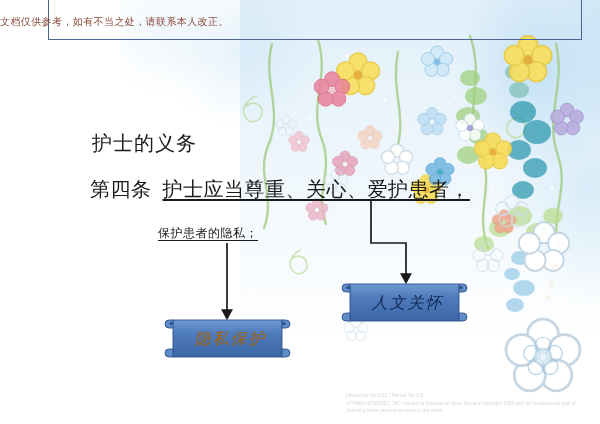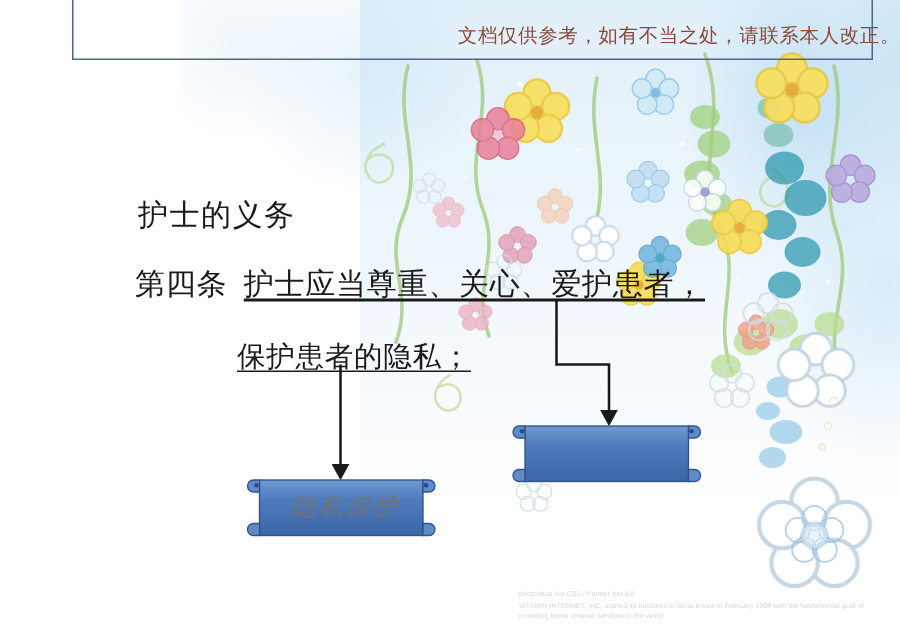--- a/index.html
+++ b/index.html
@@ -49,23 +49,23 @@
     position: absolute;
     left: 48px; top: -34px;
     width: 534px; height: 74px;
     border: 1px solid #4f6492;
     box-sizing: border-box;
     background: rgba(255,255,255,0.0);
   }
   .header-note {
     position: absolute;
     left: 0; right: 0; top: 15px;
-    text-align: right;
+    text-align: left;
     font-family: "Liberation Serif", "DejaVu Serif", serif;
-    font-size: 13px;
+    font-size: 10px;
     letter-spacing: 0.4px;
     color: #8a4a3c;
     white-space: nowrap;
   }
 
   
   .title {
     position: absolute;
     left: 92px; top: 82px;
     font-size: 19px;
@@ -91,21 +91,21 @@
     white-space: nowrap;
   }
   .clause .lead { }
   .clause .uline {
     text-decoration: underline;
     text-underline-offset: 3px;
   }
   .clause-2 {
     position: absolute;
     left: 158px; top: 225px;
-    font-size: 19px;
+    font-size: 12px;
     color: #1a1a1a;
     letter-spacing: 0.5px;
     white-space: nowrap;
   }
   .clause-2 .uline {
     text-decoration: underline;
     text-underline-offset: 3px;
   }
 
   
@@ -122,21 +122,21 @@
     position: absolute;
     left: 0; right: 0; top: 50%;
     transform: translateY(-50%);
     text-align: center;
     font-style: italic;
     font-size: 16px;
     letter-spacing: 2px;
     white-space: nowrap;
   }
   #banner-privacy { left: 164px; top: 316px; width: 127px; height: 45px; }
-  #banner-privacy .banner-label { color: #737373; padding-left: 6px; }
+  #banner-privacy .banner-label { color: #a16207; padding-left: 6px; }
   #banner-care { left: 341px; top: 280px; width: 127px; height: 45px; }
   #banner-care .banner-label { color: #122a52; padding-left: 6px; }
 
   
   .footer {
     position: absolute;
     left: 346px; top: 392px;
     width: 230px;
     color: #cfd8de;
     font-family: "Liberation Sans", "DejaVu Sans", sans-serif;
@@ -387,20 +387,21 @@
           <stop offset="35%" stop-color="#4f7cbd"></stop>
           <stop offset="100%" stop-color="#3c66a6"></stop>
         </linearGradient>
       </defs>
       <rect x="9" y="4" width="109" height="37" fill="url(#scrollGradB)" stroke="#2f538c" stroke-width="0.9"></rect>
       <path d="M9,4 h-4 a4,4 0 0 0 0,8 h4 z M9,41 h-4 a4,4 0 0 1 0,-8 h4 z" fill="#5f8cc6" stroke="#2f538c" stroke-width="0.9"></path>
       <path d="M118,4 h4 a4,4 0 0 1 0,8 h-4 z M118,41 h4 a4,4 0 0 0 0,-8 h-4 z" fill="#5f8cc6" stroke="#2f538c" stroke-width="0.9"></path>
       <circle cx="7" cy="7.5" r="1.5" fill="#2b4a7d"></circle>
       <circle cx="120" cy="7.5" r="1.5" fill="#2b4a7d"></circle>
     </svg>
+    <div class="banner-label">人文关怀</div>
   </div>
 
   <div class="footer">
     <span class="f1">photoshop Ver.CS2 / Painter Ver.9.5</span>
     <span class="f2">VITAMIN INTERNET, INC. started its business in Seou Korea in February 1998 with the fundamental goal of providing better internet services to the world.</span>
   </div>
 
 </div>
 
 </body></html>

